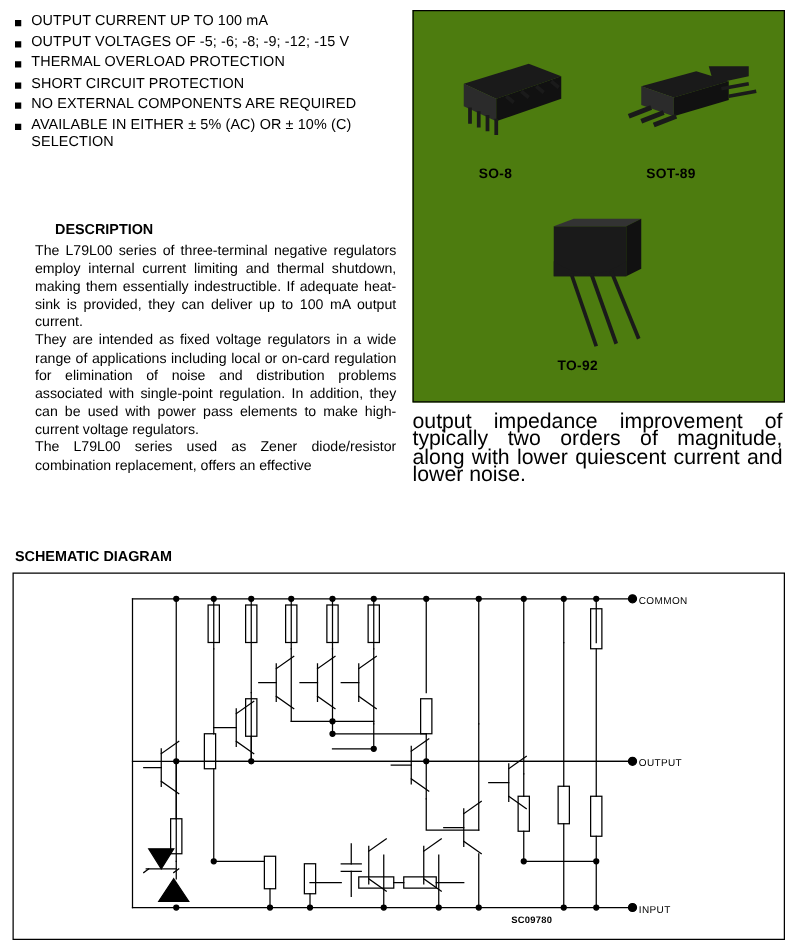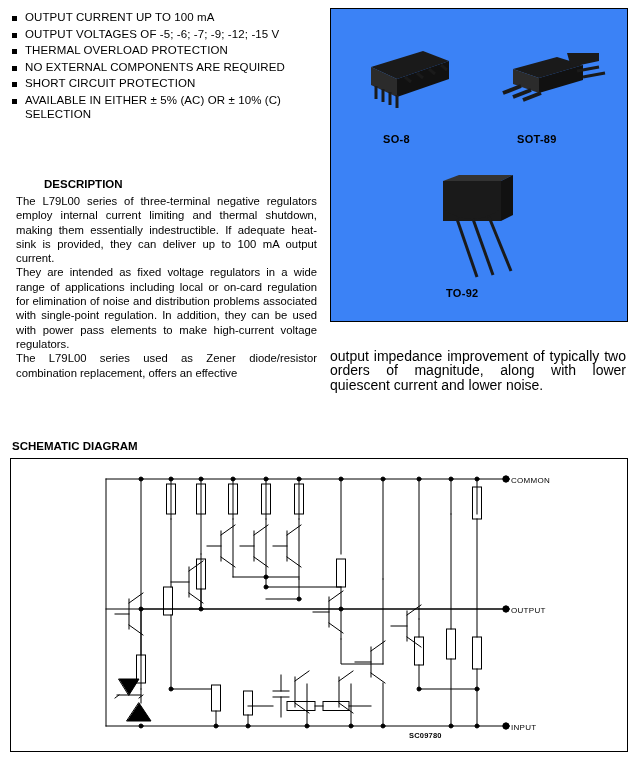--- a/index.html
+++ b/index.html
@@ -66,53 +66,52 @@
   .section-head {
     font-size: 11.5px;
     font-weight: bold;
     margin-bottom: 4px;
     padding-left: 32px;
   }
   .desc-para {
     font-size: 11.3px;
     line-height: 14.3px;
     text-align: justify;
-    margin: 0 0 0 4px;
+    margin: 0 0 0 16px;
   }
 
   
   .pkg-box {
     position: absolute;
     left: 330px;
     top: 8px;
     width: 296px;
     height: 312px;
     border: 1.5px solid #000;
-    background: #3b82f6;
+    background: #4d7c0f;
   }
   .pkg-label {
     position: absolute;
     font-size: 11px;
     font-weight: bold;
     letter-spacing: 0.3px;
   }
   .pkg-so8-label { left: 52px; top: 124px; }
   .pkg-sot89-label { left: 186px; top: 124px; }
   .pkg-to92-label { left: 115px; top: 278px; }
 
   
   .right-cont {
     position: absolute;
     left: 330px;
     top: 330px;
     width: 296px;
-    font-size: 14px;
+    font-size: 17px;
     line-height: 14.3px;
     text-align: justify;
-    margin-top: 19px;
   }
 
   
   .schem-title {
     position: absolute;
     left: 12px;
     top: 440px;
     font-size: 11.5px;
     font-weight: bold;
     text-align: center;
@@ -152,33 +151,33 @@
 
   <div class="top-area">
 
     <div class="features">
       <div class="feature-item">
         <span class="bullet"></span>
         <span class="feature-text">OUTPUT CURRENT UP TO 100 mA</span>
       </div>
       <div class="feature-item">
         <span class="bullet"></span>
-        <span class="feature-text">OUTPUT VOLTAGES OF -5; -6; -7; -9; -12; -15 V</span>
+        <span class="feature-text">OUTPUT VOLTAGES OF -5; -6; -8; -9; -12; -15 V</span>
       </div>
       <div class="feature-item">
         <span class="bullet"></span>
         <span class="feature-text">THERMAL OVERLOAD PROTECTION</span>
       </div>
       <div class="feature-item">
         <span class="bullet"></span>
+        <span class="feature-text">SHORT CIRCUIT PROTECTION</span>
+      </div>
+      <div class="feature-item">
+        <span class="bullet"></span>
         <span class="feature-text">NO EXTERNAL COMPONENTS ARE REQUIRED</span>
-      </div>
-      <div class="feature-item">
-        <span class="bullet"></span>
-        <span class="feature-text">SHORT CIRCUIT PROTECTION</span>
       </div>
       <div class="feature-item">
         <span class="bullet"></span>
         <span class="feature-text">AVAILABLE IN EITHER ± 5% (AC) OR ± 10% (C) SELECTION</span>
       </div>
     </div>
 
     <div class="desc-block">
       <div class="section-head">DESCRIPTION</div>
       <p class="desc-para">The L79L00 series of three-terminal negative regulators employ internal current limiting and thermal shutdown, making them essentially indestructible. If adequate heat-sink is provided, they can deliver up to 100 mA output current.</p>

